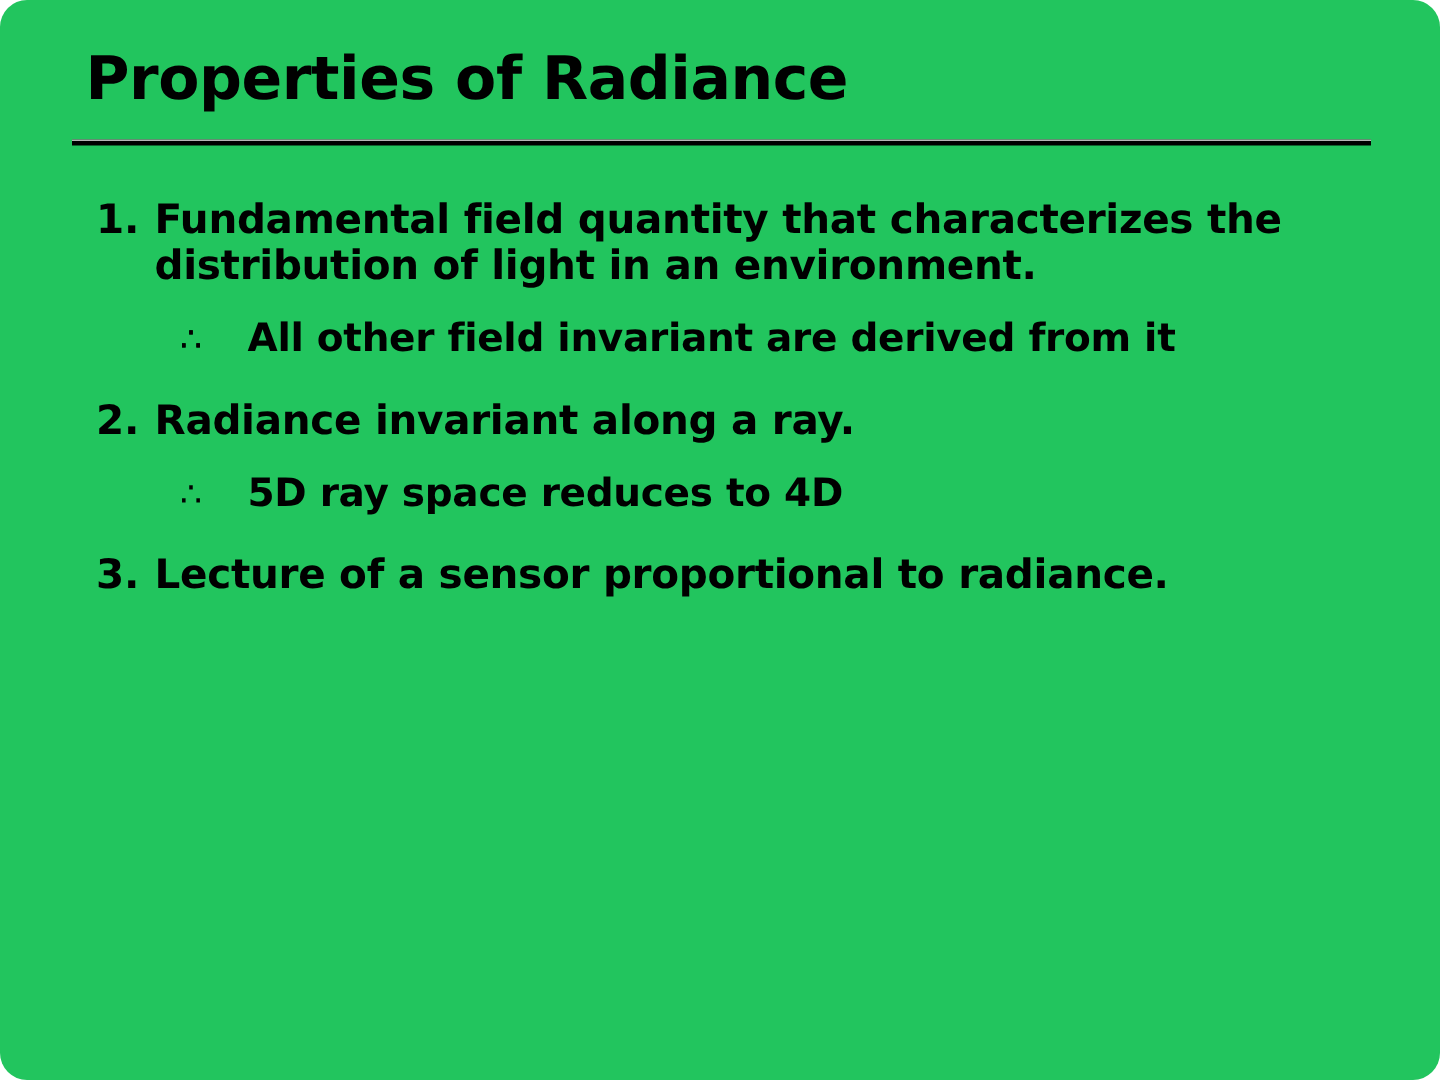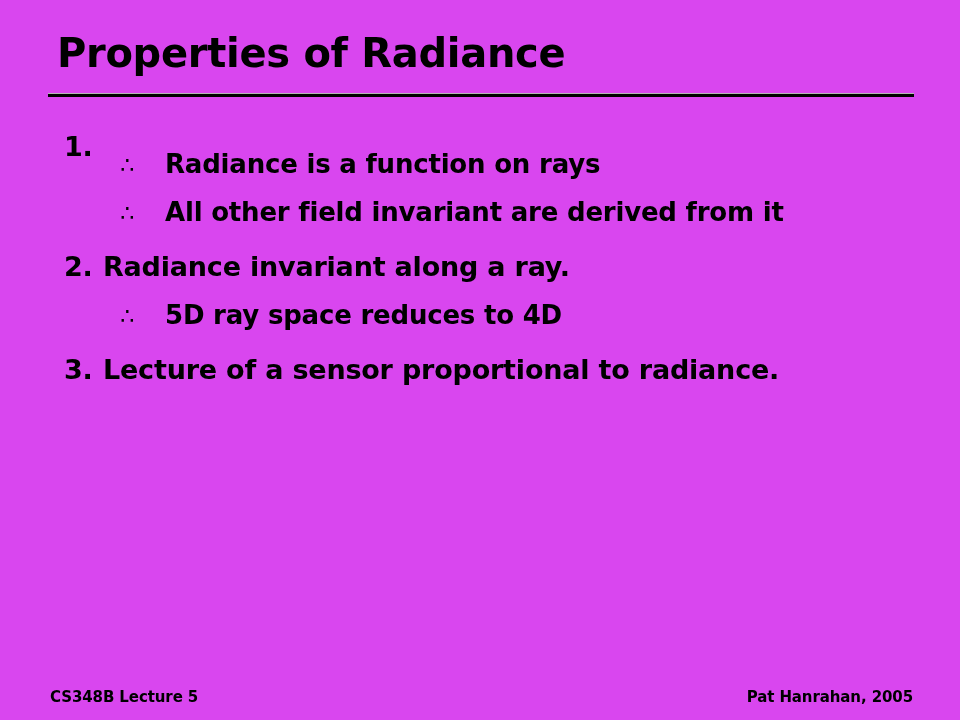--- a/index.html
+++ b/index.html
@@ -5,24 +5,25 @@
   html, body {
     margin: 0;
     padding: 0;
     background: #ffffff;
   }
 
   #slide {
     position: relative;
     width: 960px;
     height: 720px;
-    background: #d946ef;
+    background: #22c55e;
     overflow: hidden;
     font-family: "DejaVu Sans", "Liberation Sans", sans-serif;
     color: #000000;
+    border-radius: 18px;
     -webkit-font-smoothing: antialiased;
   }
 
   
   #title {
     position: absolute;
     left: 57px;
     top: 30px;
     width: 860px;
     font-size: 40px;
@@ -119,24 +120,24 @@
 <div id="slide">
 
   <div id="title">Properties of Radiance</div>
 
   <div id="title-rule"></div>
 
   <div id="body">
 
     <div class="num-item">
       <span class="marker">1.</span>
+      <span>Fundamental field quantity that characterizes the distribution of light in an environment.</span>
     </div>
     <div class="sub-item">
       <span class="marker">∴</span>
-      <span>Radiance is a function on rays</span>
     </div>
     <div class="sub-item">
       <span class="marker">∴</span>
       <span>All other field invariant are derived from it</span>
     </div>
 
     <div class="num-item gap-before">
       <span class="marker">2.</span>
       <span>Radiance invariant along a ray.</span>
     </div>
@@ -145,18 +146,14 @@
       <span>5D ray space reduces to 4D</span>
     </div>
 
     <div class="num-item gap-before">
       <span class="marker">3.</span>
       <span>Lecture of a sensor proportional to radiance.</span>
     </div>
 
   </div>
 
-  <div id="footer">
-    <span>CS348B Lecture 5</span>
-    <span>Pat Hanrahan, 2005</span>
-  </div>
 
 </div>
 
 </body></html>

